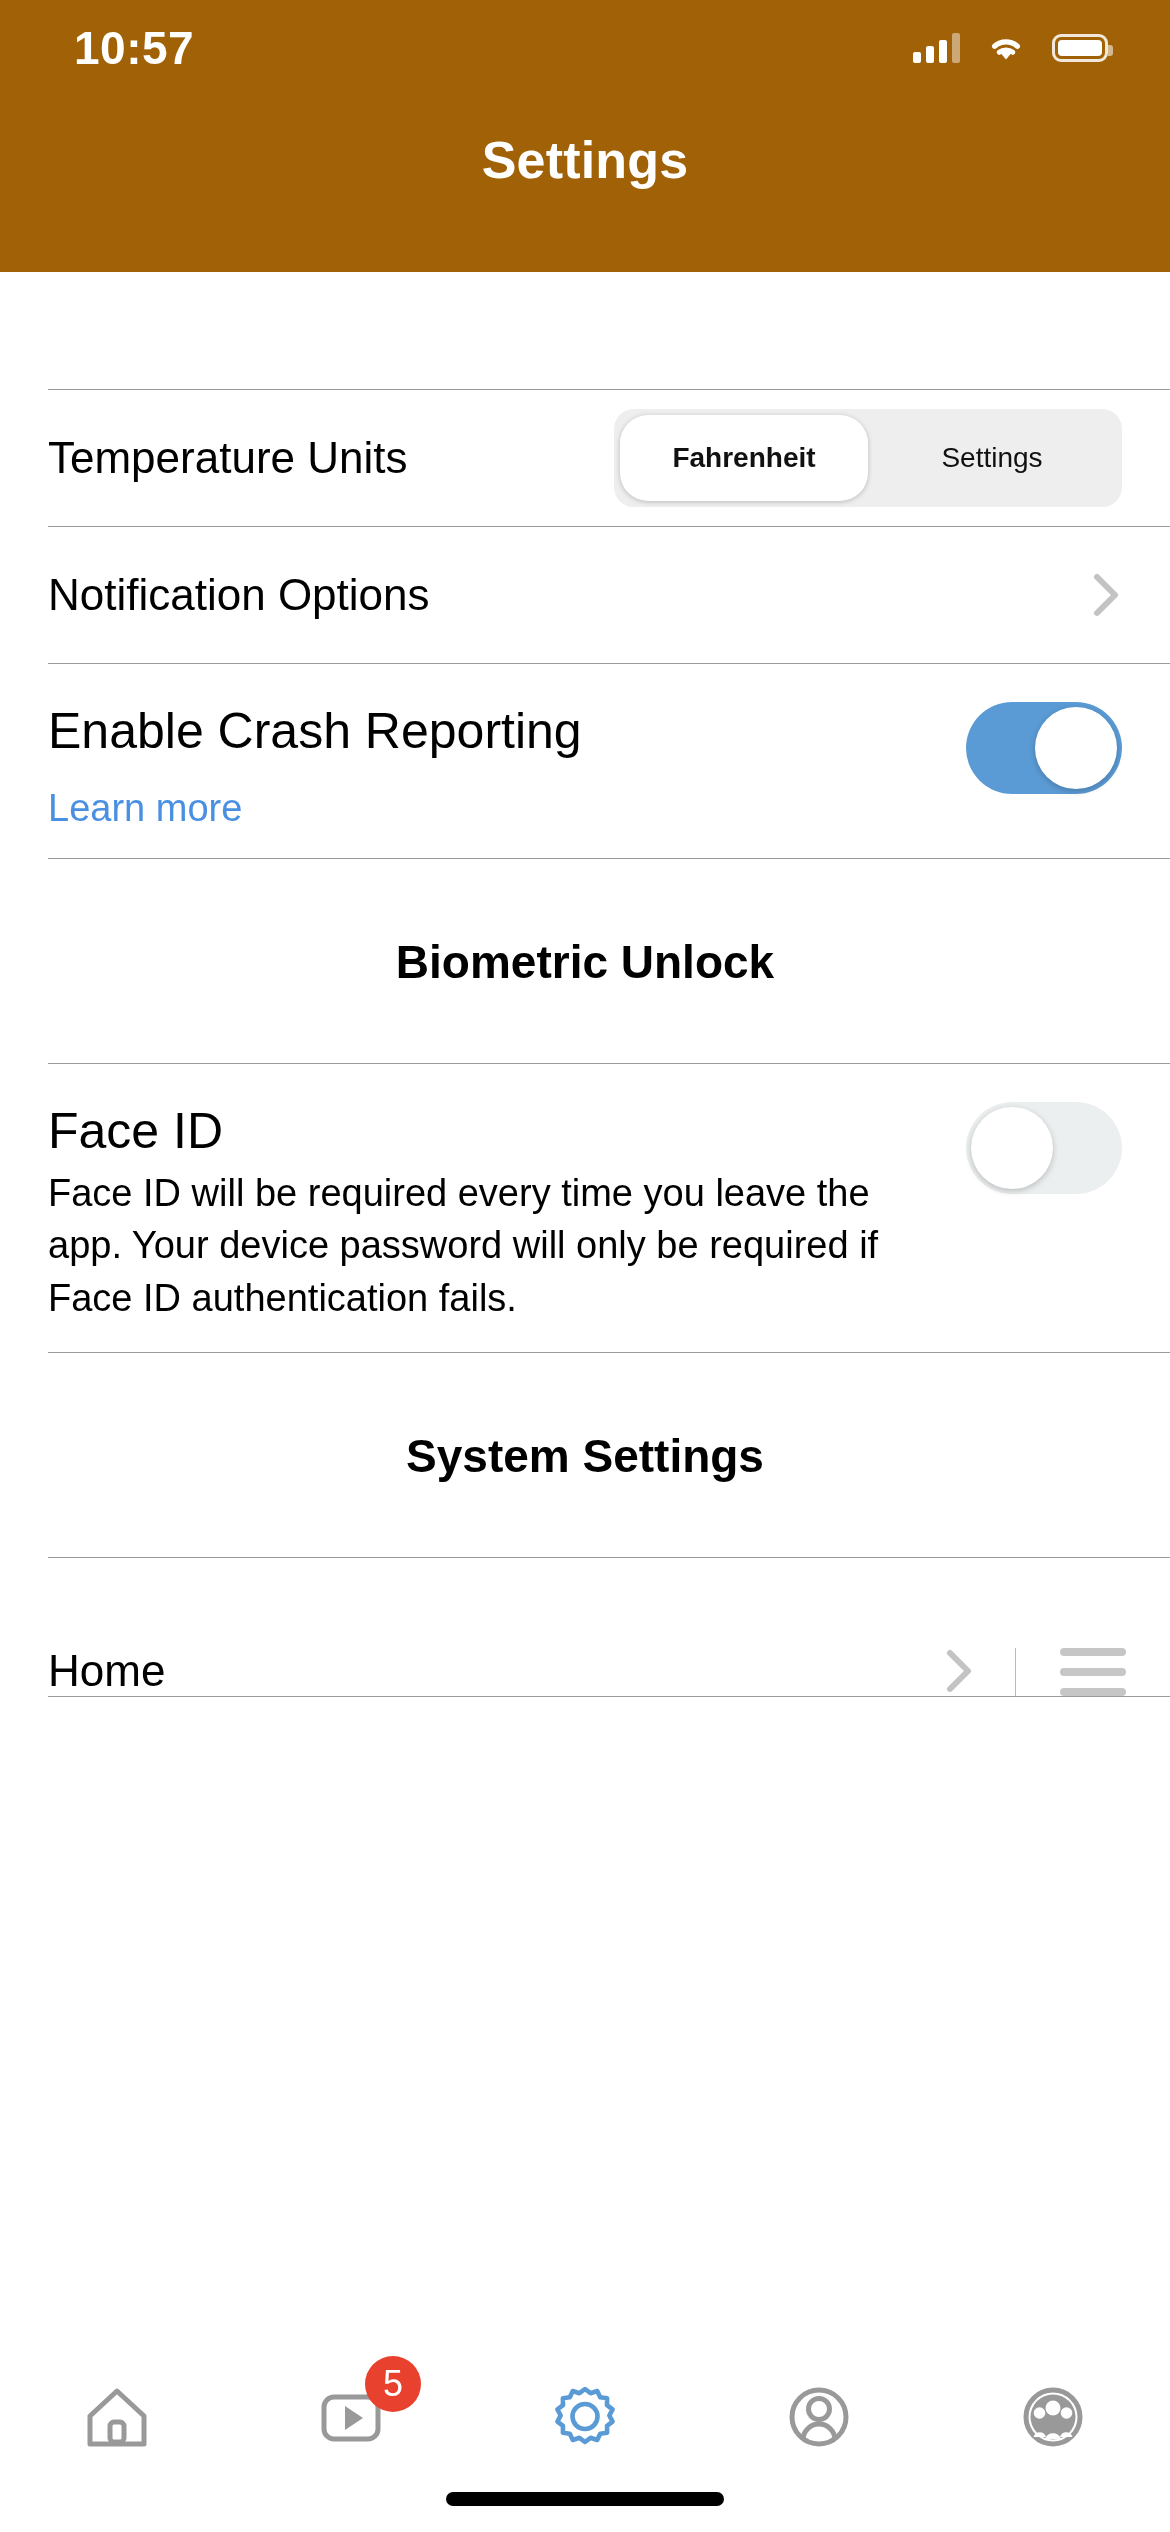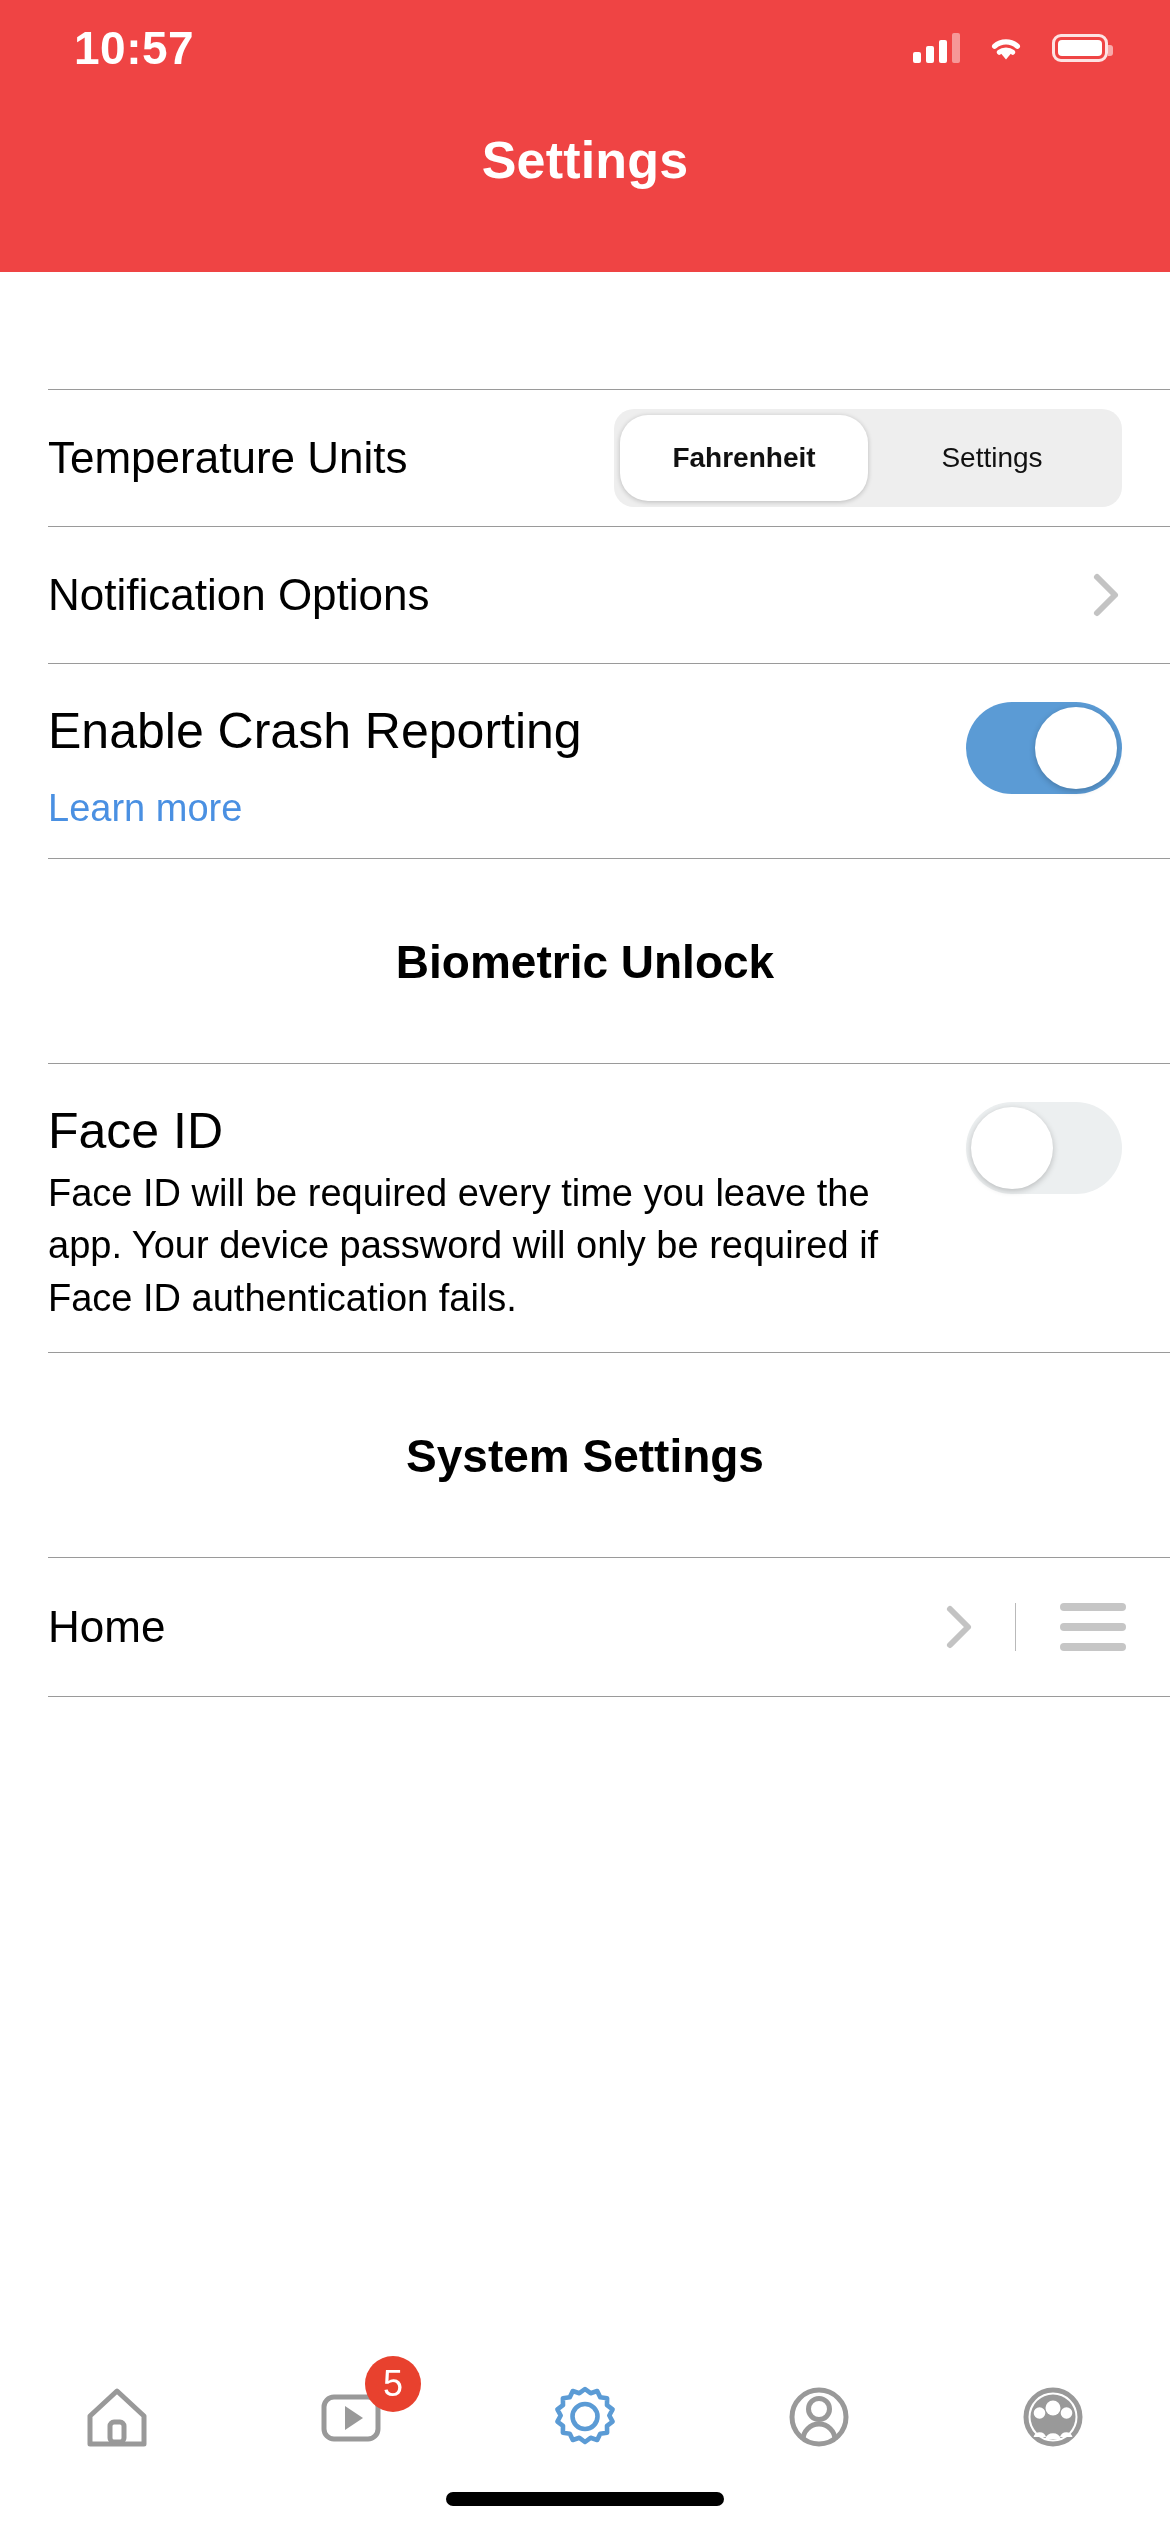--- a/index.html
+++ b/index.html
@@ -8,21 +8,21 @@
     background:#ffffff;
     font-family:"Liberation Sans", sans-serif;
     -webkit-font-smoothing:antialiased;
     overflow:hidden;
   }
   .phone { position:relative; width:1170px; height:2532px; background:#fff; }
 
   
   .header {
     position:absolute; top:0; left:0; width:1170px; height:272px;
-    background:#ef4444;
+    background:#a16207;
   }
   .statusbar {
     position:absolute; top:0; left:0; width:100%; height:96px;
     display:flex; align-items:center; justify-content:space-between;
     padding:0 62px 0 74px;
   }
   .status-time {
     color:#ffffff; font-size:46px; font-weight:600; letter-spacing:0.5px;
     line-height:1;
   }
@@ -110,21 +110,21 @@
   .toggle.on .knob { right:5px; }
   .toggle.off .knob { left:5px; }
 
   
   .section-header {
     text-align:center; font-size:46px; font-weight:bold; color:#000;
     padding:76px 0 74px 0;
   }
 
   
-  .home-row { position:relative; display:flex; align-items:center; min-height:138px; }
+  .home-row { position:relative; display:flex; align-items:flex-end; min-height:138px; }
   .home-left {
     flex:1; display:flex; align-items:center; padding:0 40px 0 48px;
   }
   .home-label { font-size:44px; color:#000; }
   .home-chev { margin-left:auto; }
   .home-right {
     width:155px; display:flex; align-items:center; justify-content:center;
     border-left:1px solid #b9b9b9;
   }
   .reorder { display:flex; flex-direction:column; gap:12px; }

